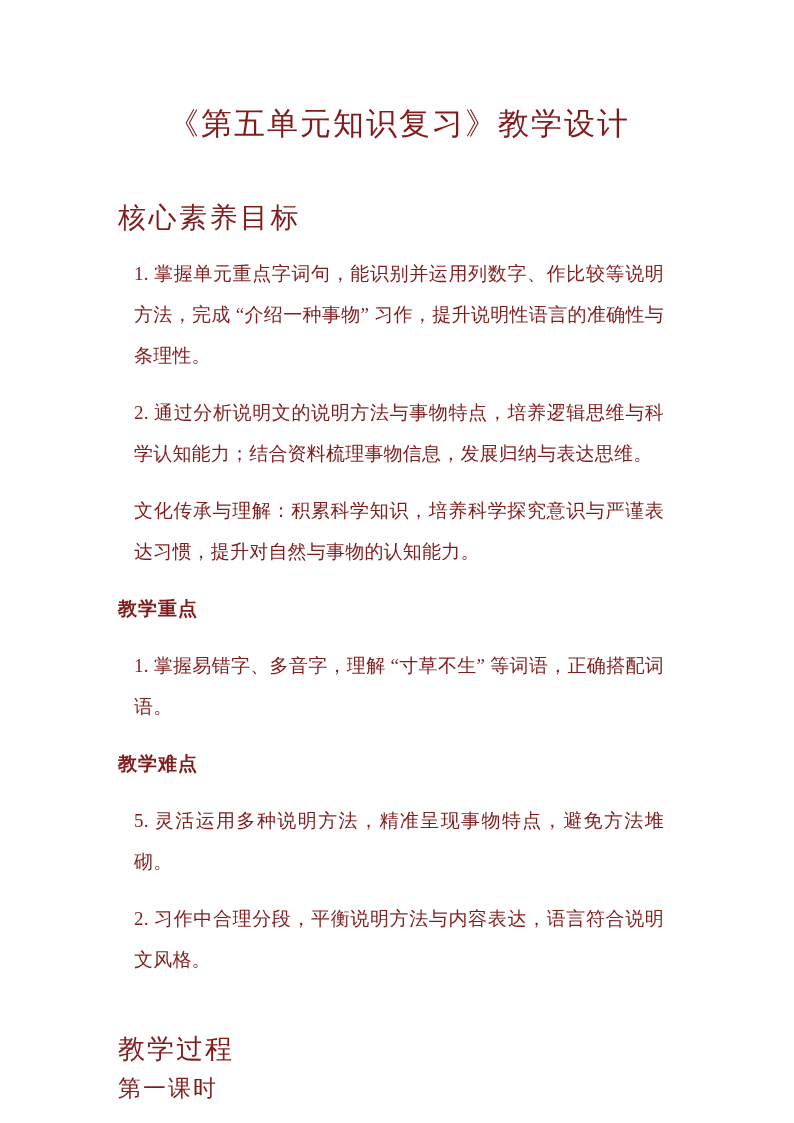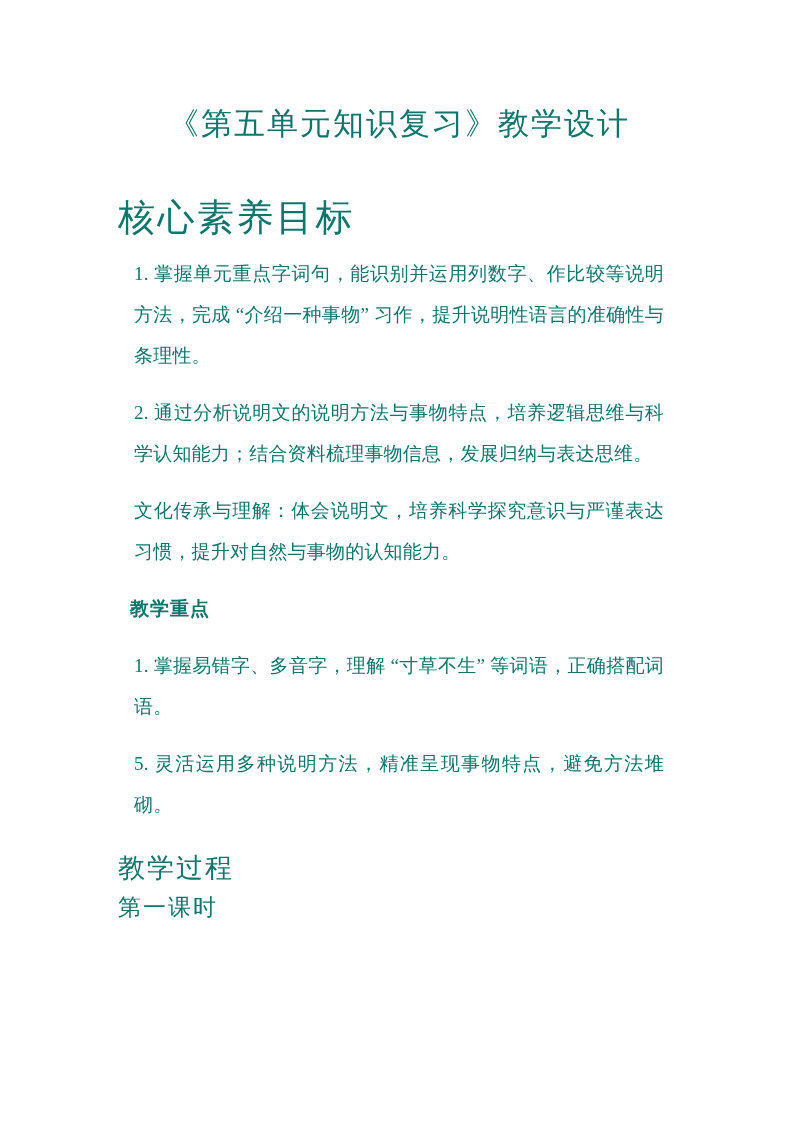--- a/index.html
+++ b/index.html
@@ -6,67 +6,67 @@
     margin: 0;
     padding: 0;
     background: #ffffff;
   }
   .page {
     position: relative;
     width: 794px;
     height: 1123px;
     margin: 0 auto;
     background: #ffffff;
-    color: #0f766e;
+    color: #7f1d1d;
     font-family: "Liberation Serif", "DejaVu Serif", serif;
     overflow: hidden;
     box-sizing: border-box;
   }
   .content {
     padding: 0 114px 0 118px;
     box-sizing: border-box;
   }
   .doc-title {
     margin: 0;
     padding-top: 102px;
     font-size: 31px;
     line-height: 43px;
     font-weight: 400;
     letter-spacing: 2px;
     text-align: center;
     white-space: nowrap;
   }
   .h-core {
     margin: 54px 0 0 0;
-    font-size: 37px;
+    font-size: 28px;
     line-height: 38px;
     font-weight: 400;
     letter-spacing: 2.5px;
   }
   .body-flow {
     margin-top: 3px;
     font-size: 19px;
     line-height: 41px;
     text-align: justify;
     letter-spacing: 0.2px;
   }
   .body-flow p {
     margin: 16px;
   }
   .sub-heading {
-    margin: 12px;
+    margin: 0;
     font-size: 19px;
     line-height: 41px;
     font-weight: 700;
     letter-spacing: 1px;
     font-family: "Liberation Sans", "DejaVu Sans", sans-serif;
     text-align: left;
   }
   .h-process {
-    margin: 24px 0 0 0;
+    margin: 50px 0 0 0;
     font-size: 27px;
     line-height: 39px;
     font-weight: 400;
     letter-spacing: 2px;
   }
   .h-session {
     margin: 0;
     font-size: 23px;
     line-height: 39px;
     font-weight: 400;
@@ -80,28 +80,30 @@
   <div class="content">
 
     <h1 class="doc-title">《第五单元知识复习》教学设计</h1>
 
     <h2 class="h-core">核心素养目标</h2>
 
     <div class="body-flow">
 
       <p>1. 掌握单元重点字词句，能识别并运用列数字、作比较等说明方法，完成 “介绍一种事物” 习作，提升说明性语言的准确性与条理性。</p>
       <p>2. 通过分析说明文的说明方法与事物特点，培养逻辑思维与科学认知能力；结合资料梳理事物信息，发展归纳与表达思维。</p>
-      <p>文化传承与理解：体会说明文，培养科学探究意识与严谨表达习惯，提升对自然与事物的认知能力。</p>
+      <p>文化传承与理解：积累科学知识，培养科学探究意识与严谨表达习惯，提升对自然与事物的认知能力。</p>
 
       <h3 class="sub-heading">教学重点</h3>
 
       <p>1. 掌握易错字、多音字，理解 “寸草不生” 等词语，正确搭配词语。</p>
 
+      <h3 class="sub-heading">教学难点</h3>
 
       <p>5. 灵活运用多种说明方法，精准呈现事物特点，避免方法堆砌。</p>
+      <p>2. 习作中合理分段，平衡说明方法与内容表达，语言符合说明文风格。</p>
 
     </div>
 
     <h2 class="h-process">教学过程</h2>
 
     <h2 class="h-session">第一课时</h2>
 
   </div>
 </div>
 

